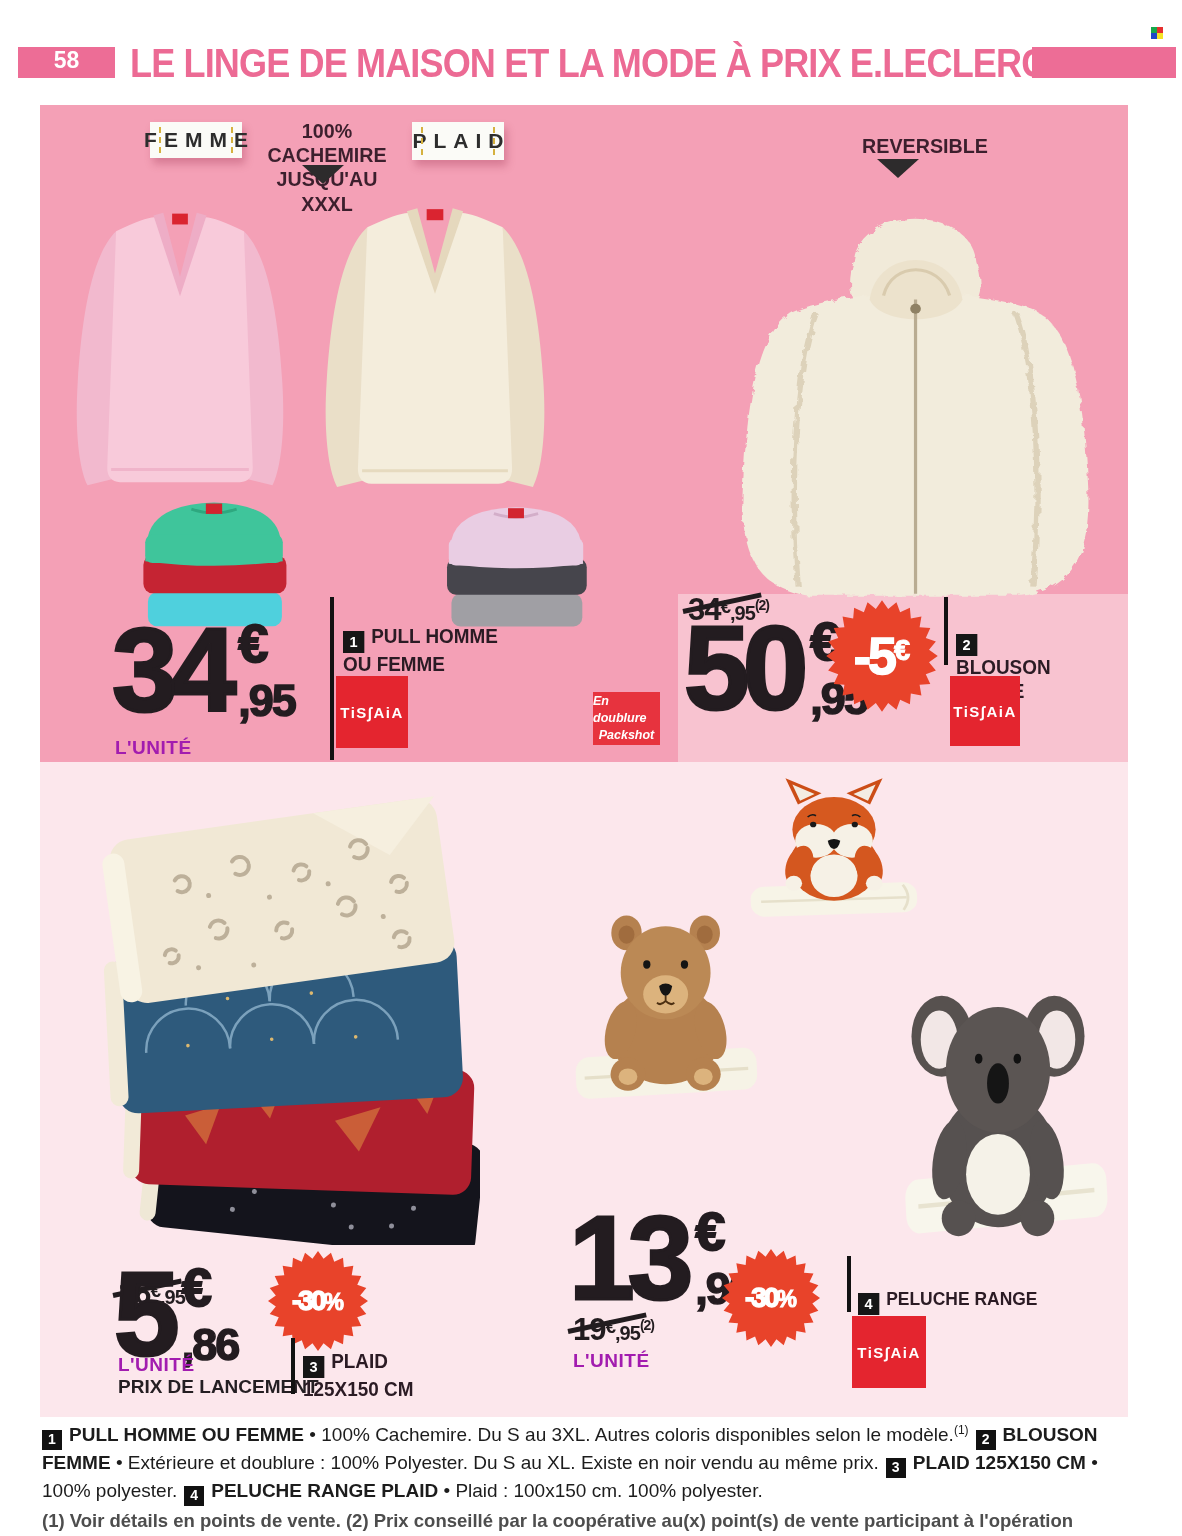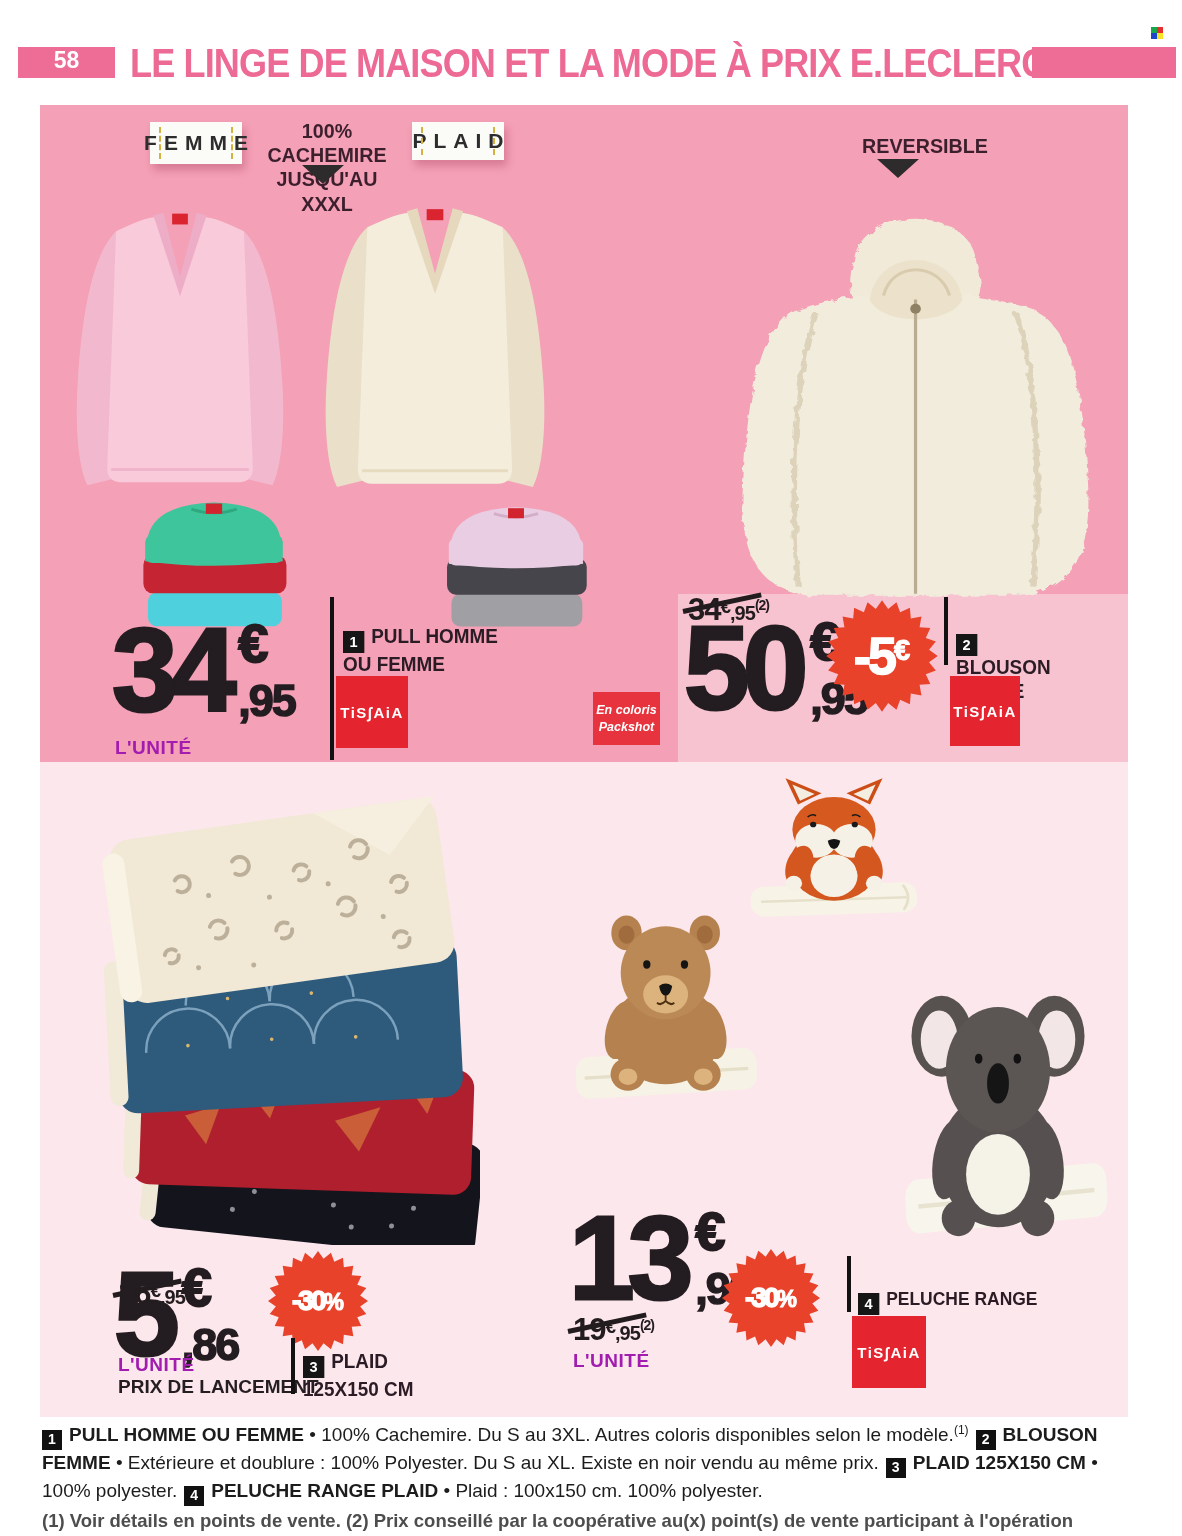--- a/index.html
+++ b/index.html
@@ -92,21 +92,21 @@
   <i style="background:#17a84b"></i>
   <i style="background:#e62e2e"></i>
   <i style="background:#1f46c8"></i>
   <i style="background:#f6e324"></i>
 </div>
 
 <div class="abs" style="left:40px;top:105px;width:1088px;height:657px;background:#f4a0b6"></div>
 <div class="abs" style="left:678px;top:594px;width:450px;height:168px;background:#f8c3d0"></div>
 <div class="abs" style="left:40px;top:762px;width:1088px;height:655px;background:#fce7ec"></div>
 
-<div class="abs cloth-tag" style="left:150px;top:122px;width:92px;height:42px">
+<div class="abs cloth-tag" style="left:150px;top:122px;width:92px;height:36px">
   <span>FEMME</span>
 </div>
 <div class="abs callout" style="left:247px;top:119px;width:160px">
   <div>100% CACHEMIRE</div>
   <div>JUSQU'AU XXXL</div>
 </div>
 <div class="abs tri" style="left:302px;top:165px"></div>
 <div class="abs cloth-tag" style="left:412px;top:122px;width:92px;height:38px">
   <span>PLAID</span>
 </div>
@@ -321,21 +321,21 @@
 </div>
 <div class="abs unit" style="left:115px;top:737px">L'UNITÉ</div>
 <div class="abs divider-v" style="left:330px;top:597px;height:163px"></div>
 <div class="abs prod-label" style="left:343px;top:625px;width:178px">
   <span class="num-sq">1</span><span>PULL HOMME OU FEMME</span>
 </div>
 <div class="abs tissaia" style="left:336px;top:676px;width:72px;height:72px">
   <span>TiS∫AiA</span>
 </div>
 <div class="abs packshot" style="left:593px;top:692px;width:67px;height:53px">
-  <span>En coloris</span>
+  <span>En doublure</span>
   <span>Packshot</span>
 </div>
 
 <div class="abs old-price" style="left:688px;top:592px">
   <span>34</span><span class="op-cur">€</span><span class="op-dec">,95</span><span class="op-sup">(2)</span>
   <i class="strike" style="width:80px"></i>
 </div>
 <div class="abs big-price" style="left:684px;top:620px">
   <span class="bp-int">50</span>
   <span class="bp-col">

